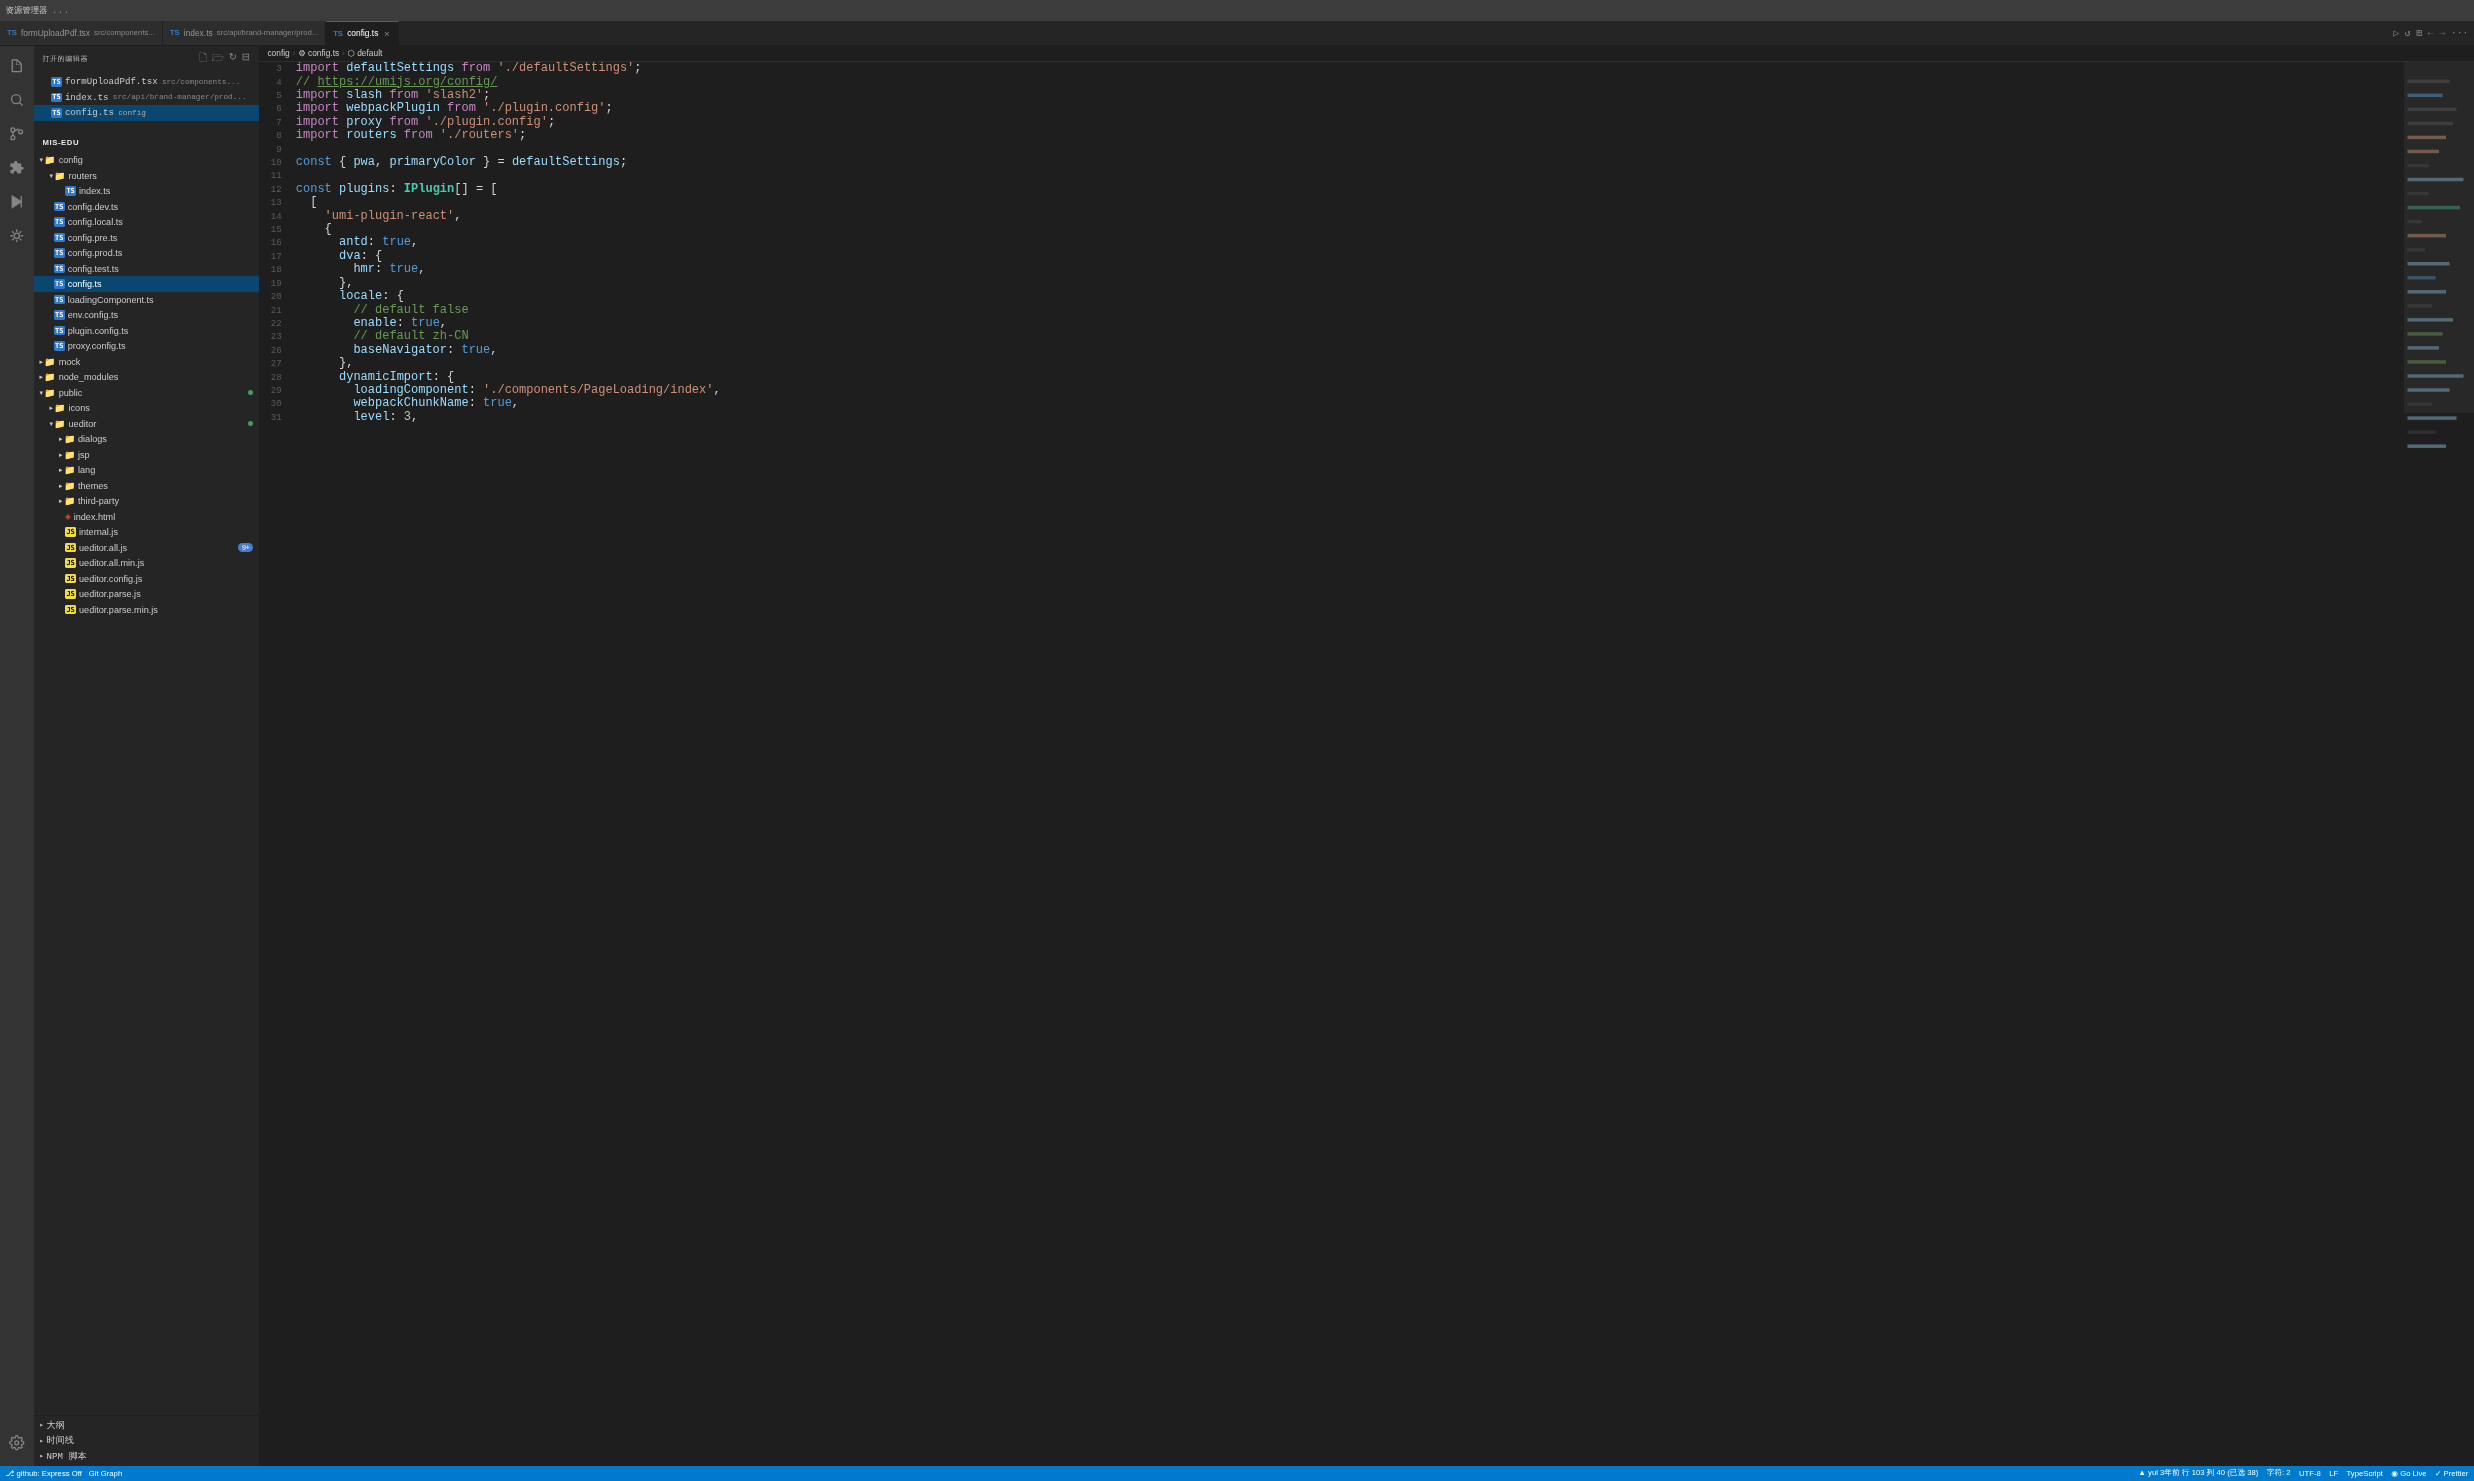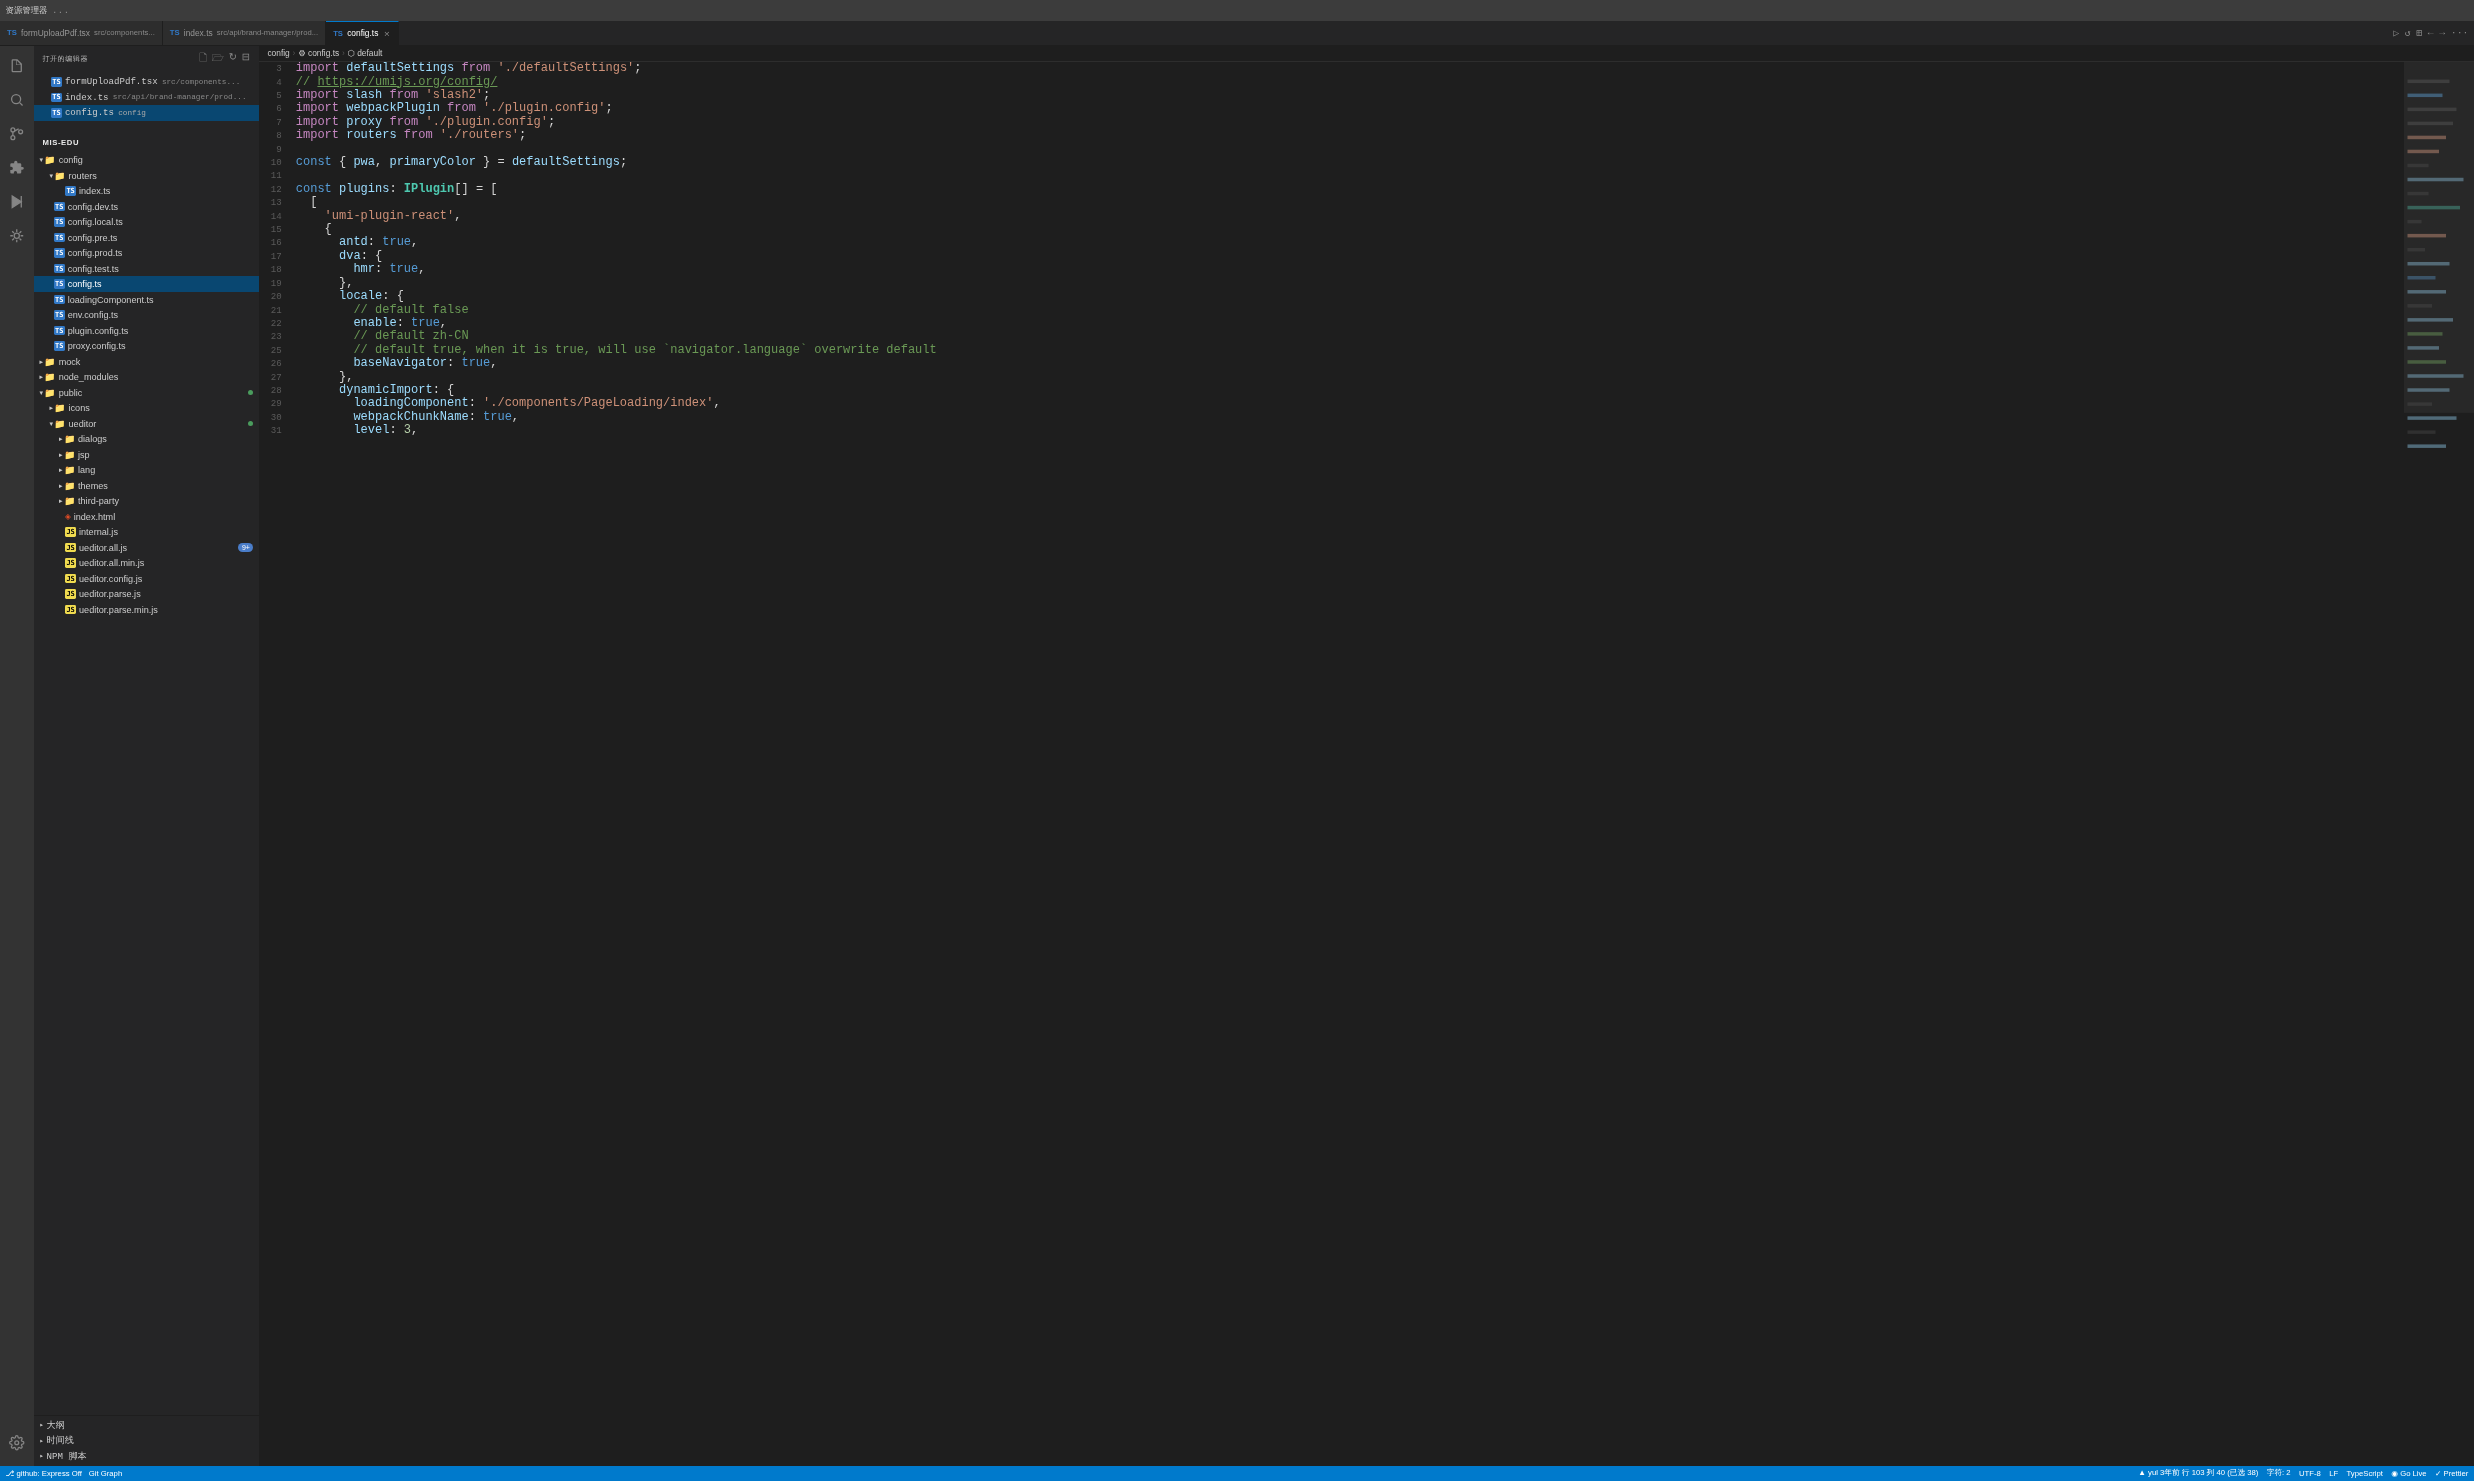--- a/index.html
+++ b/index.html
@@ -652,24 +652,20 @@
               <td class="line-num">21</td>
               <td class="line-content">        <span class="cmt">// default false</span></td>
             </tr>
             <tr>
               <td class="line-num">22</td>
               <td class="line-content">        <span class="prop">enable</span><span class="punc">:</span> <span class="val-true">true</span><span class="punc">,</span></td>
             </tr>
             <tr>
               <td class="line-num">23</td>
               <td class="line-content">        <span class="cmt">// default zh-CN</span></td>
-            </tr>
-            <tr>
-              <td class="line-num">25</td>
-              <td class="line-content">        <span class="cmt">// default true, when it is true, will use `navigator.language` overwrite default</span></td>
             </tr>
             <tr>
               <td class="line-num">26</td>
               <td class="line-content">        <span class="prop">baseNavigator</span><span class="punc">:</span> <span class="val-true">true</span><span class="punc">,</span></td>
             </tr>
             <tr>
               <td class="line-num">27</td>
               <td class="line-content">      <span class="punc">},</span></td>
             </tr>
             <tr>

